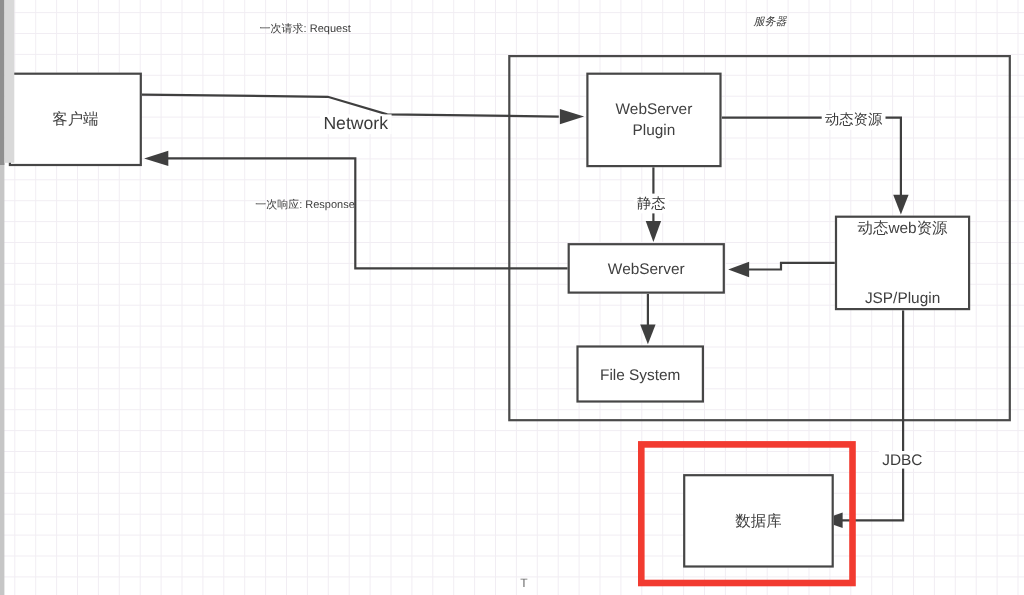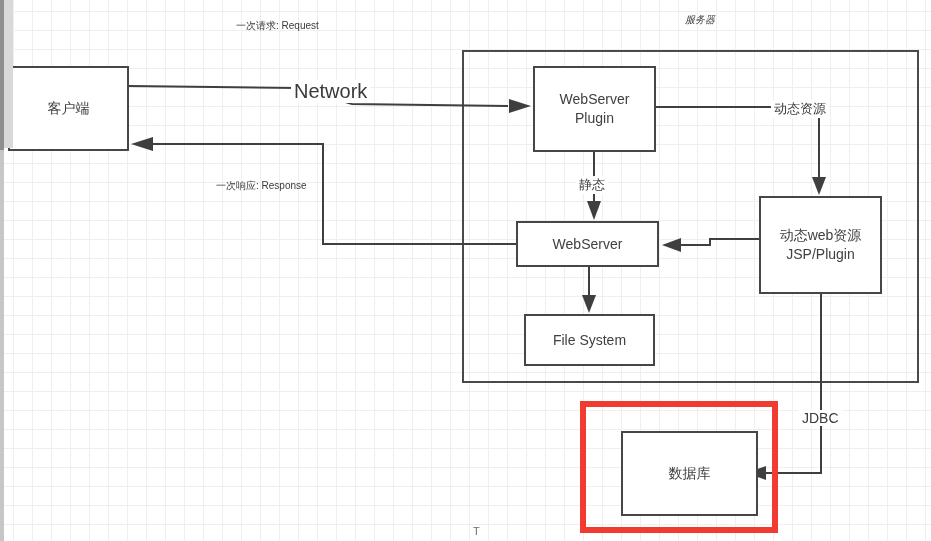--- a/index.html
+++ b/index.html
@@ -108,42 +108,42 @@
 
   <div class="node" style="left:533px;top:66px;width:123px;height:86px;">
     <span>WebServer</span>
     <span>Plugin</span>
   </div>
 
   <div class="node" style="left:516px;top:221px;width:143px;height:46px;">
     <span>WebServer</span>
   </div>
 
-  <div class="node" style="left:524px;top:314px;width:131px;height:52px;">
+  <div class="node" style="left:524px;top:314px;width:116px;height:52px;">
     <span>File System</span>
   </div>
 
-  <div class="node" style="left:759px;top:196px;width:123px;height:98px;">
+  <div class="node" style="left:759px;top:196px;width:123px;height:86px;justify-content:space-between;">
     <span>动态web资源</span>
     <span>JSP/Plugin</span>
   </div>
 
   <div class="node" style="left:621px;top:431px;width:137px;height:85px;">
     <span>数据库</span>
   </div>
 
   <div class="lbl" style="left:236px;top:19px;">一次请求: Request</div>
 
-  <div class="lbl onwire" style="left:291px;top:80px;font-size:20px;">Network</div>
+  <div class="lbl onwire" style="left:291px;top:104px;font-size:16px;">Network</div>
 
-  <div class="lbl" style="left:216px;top:179px;">一次响应: Response</div>
+  <div class="lbl" style="left:232px;top:179px;">一次响应: Response</div>
 
   <div class="lbl" style="left:685px;top:13px;font-style:italic;">服务器</div>
 
-  <div class="lbl onwire" style="left:747px;top:100px;margin-left:24px;">动态资源</div>
+  <div class="lbl onwire" style="left:747px;top:100px;">动态资源</div>
 
   <div class="lbl onwire" style="left:576px;top:176px;">静态</div>
 
   <div class="lbl onwire" style="left:799px;top:410px;font-size:14px;">JDBC</div>
 
   <div class="lbl" style="left:473px;top:525px;font-size:11px;color:#6e6e6e;">T</div>
 
 </div>
 
 </body></html>

